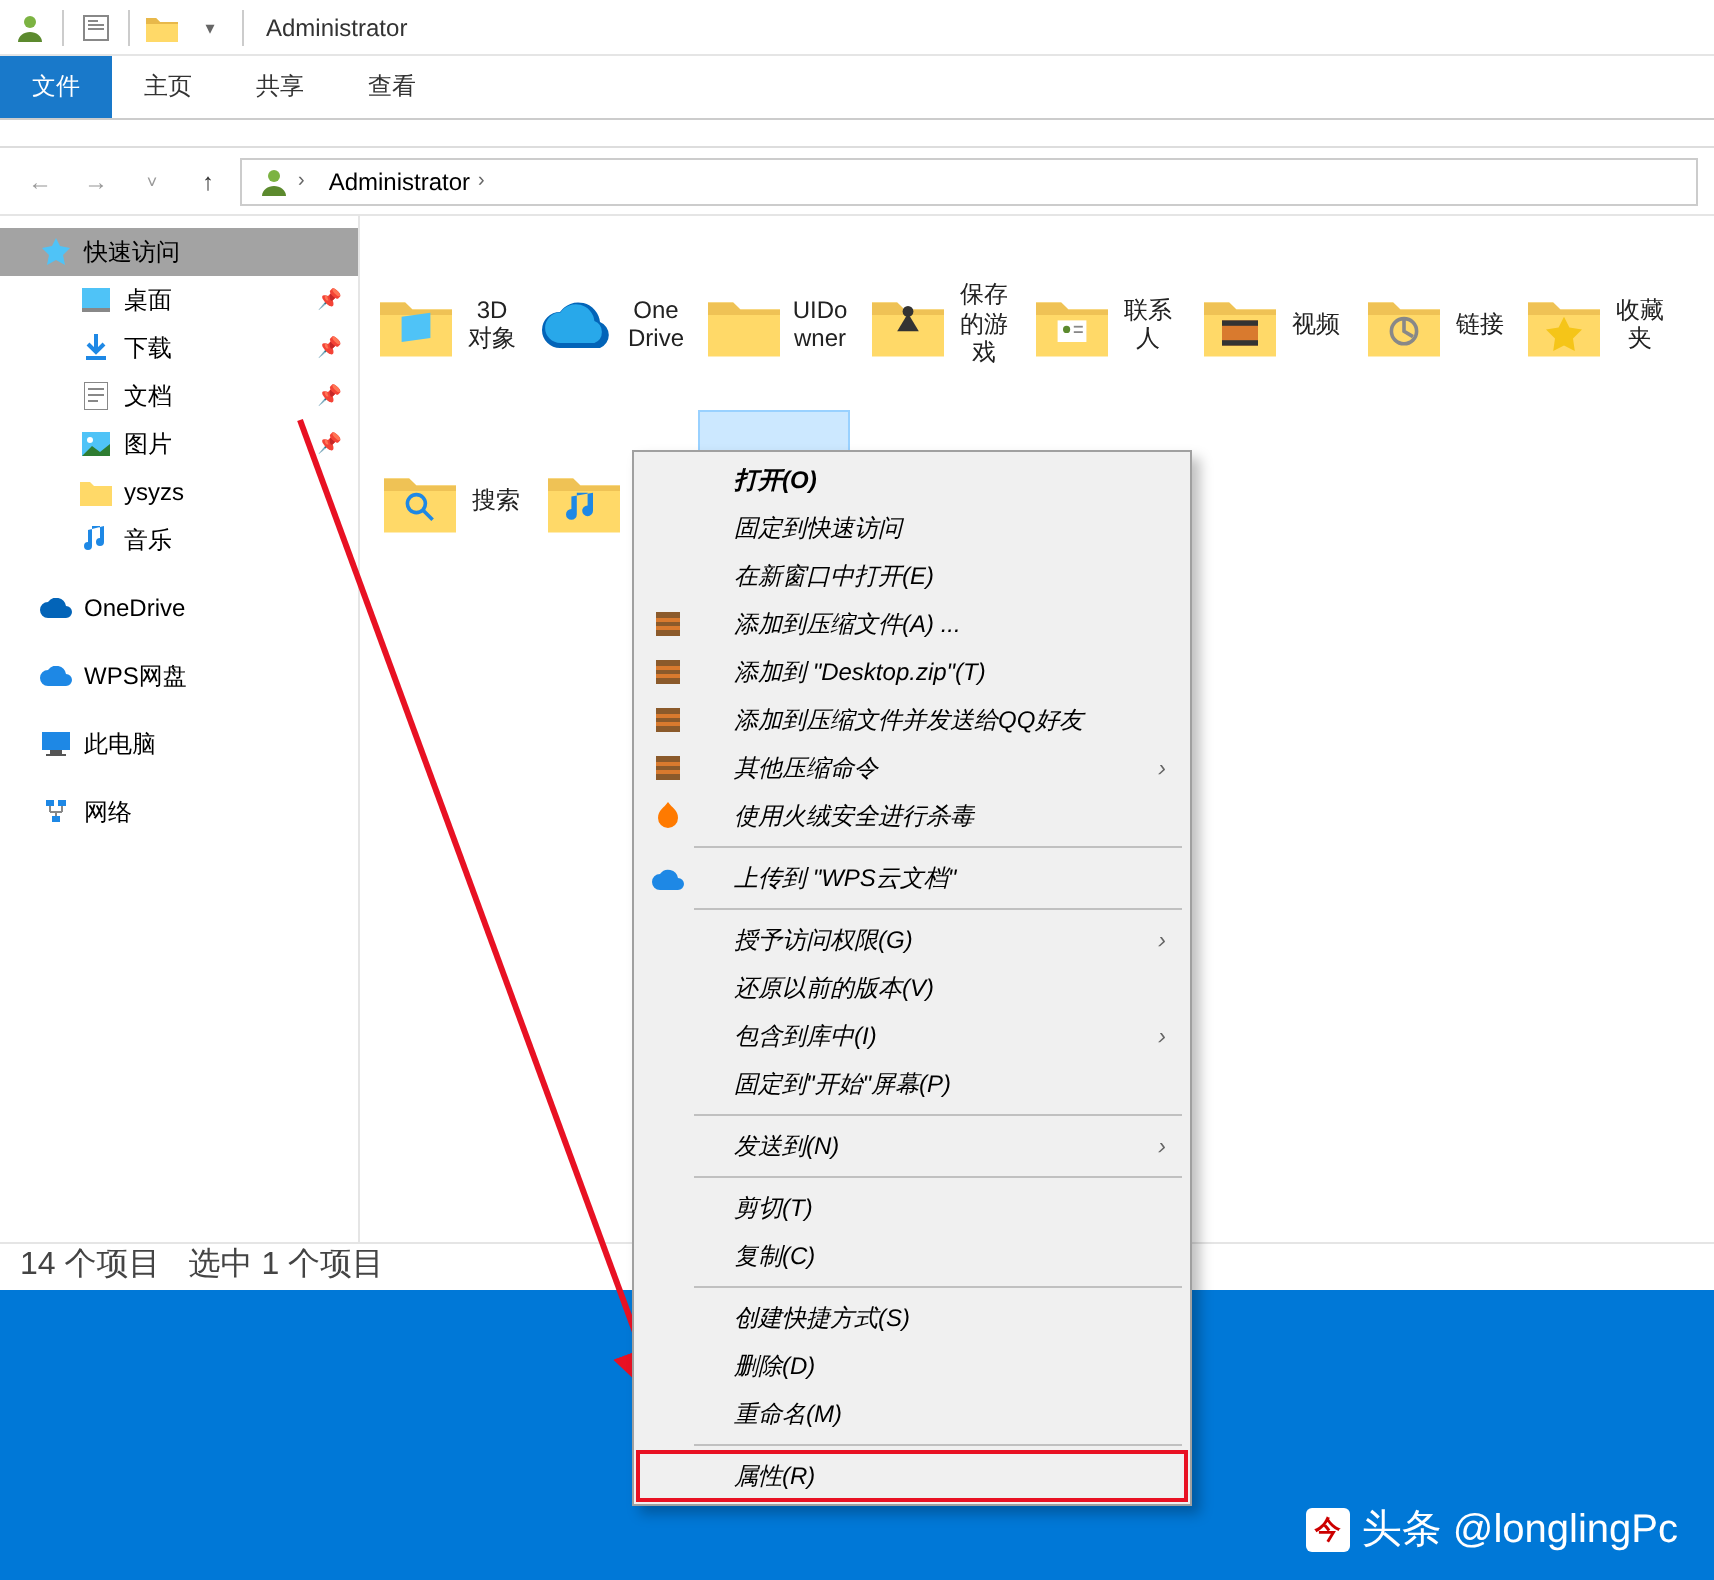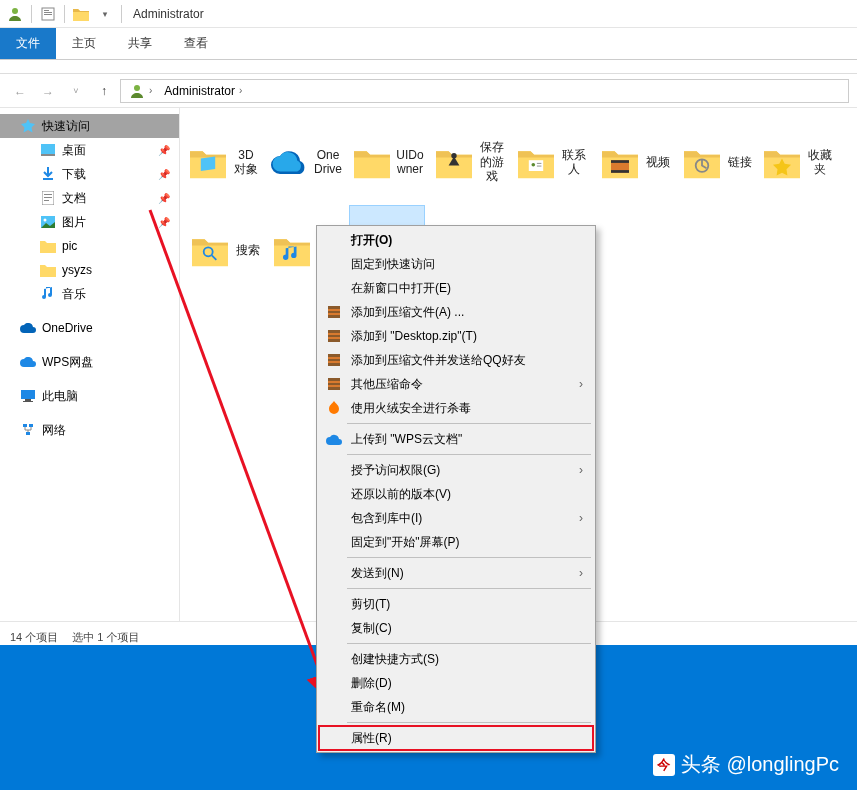--- a/index.html
+++ b/index.html
@@ -39,25 +39,25 @@
 .tree-icon { width: 16px; height: 16px; flex-shrink: 0; display: flex; align-items: center; justify-content: center; }
 .tree-spacer { height: 10px; }
 
 .content { flex: 1; padding: 10px 6px; display: flex; flex-wrap: wrap; align-content: flex-start; gap: 4px 8px; overflow: hidden; position: relative; }
 .item { width: 74px; height: 84px; display: flex; flex-direction: row; align-items: center; text-align: center; padding-top: 4px; gap: 2px; cursor: default; }
 .item.selected { background: #cce8ff; outline: 1px solid #99d1ff; }
 .item-icon { width: 48px; height: 44px; display: flex; align-items: center; justify-content: center; }
 .item-label { font-size: 12px; color: #222; line-height: 1.2; word-break: break-all; }
 
 
-.statusbar { height: 24px; border-top: 1px solid #e5e5e5; display: flex; align-items: flex-end; padding: 0 10px; gap: 14px; font-size: 11px; color: #444; }
+.statusbar { height: 24px; border-top: 1px solid #e5e5e5; display: flex; align-items: flex-start; padding: 0 10px; gap: 14px; font-size: 16px; color: #444; }
 
 
 .context-menu { position: absolute; left: 316px; top: 225px; width: 280px; background: #f0f0f0; border: 1px solid #a0a0a0; box-shadow: 4px 4px 6px rgba(0,0,0,0.25); z-index: 50; padding: 2px; }
-.menu-item { height: 24px; display: flex; align-items: center; padding: 0 10px 0 6px; gap: 8px; cursor: default; }
+.menu-item { height: 24px; display: flex; align-items: center; padding: 0 10px 0 6px; gap: 24px; cursor: default; font-style: italic; }
 .menu-icon { width: 18px; height: 18px; flex-shrink: 0; display: flex; align-items: center; justify-content: center; }
 .menu-text { flex: 1; font-size: 12px; color: #000; }
 .menu-sub { color: #666; font-size: 12px; }
 .menu-sep { height: 1px; background: #c0c0c0; margin: 3px 2px 3px 28px; }
 .menu-item.highlighted { outline: 2px solid #e81123; outline-offset: -1px; }
 
 
 .arrow-svg { position: absolute; left: 0; top: 0; width: 857px; height: 790px; pointer-events: none; z-index: 40; }
 
 
@@ -183,28 +183,20 @@
           </span>
         <span>图片</span>
         <span class="pin">📌</span>
       </div>
       <div class="tree-item indent">
         <span class="tree-icon">
             <svg class="small-folder" viewBox="0 0 16 14">
               <path d="M0 2 L5 2 L7 4 L16 4 L16 14 L0 14 Z" fill="#ffd968"></path>
             </svg>
           </span>
-        <span>pic</span>
-      </div>
-      <div class="tree-item indent">
-        <span class="tree-icon">
-            <svg class="small-folder" viewBox="0 0 16 14">
-              <path d="M0 2 L5 2 L7 4 L16 4 L16 14 L0 14 Z" fill="#ffd968"></path>
-            </svg>
-          </span>
         <span>ysyzs</span>
       </div>
       <div class="tree-item indent">
         <span class="tree-icon">
             <svg width="12" height="14" viewBox="0 0 12 14">
               <path d="M4 0v10a2 2 0 11-2-2V2l8-2v8a2 2 0 11-2-2V0z" fill="#1e88e5"></path>
             </svg>
           </span>
         <span>音乐</span>
       </div>

